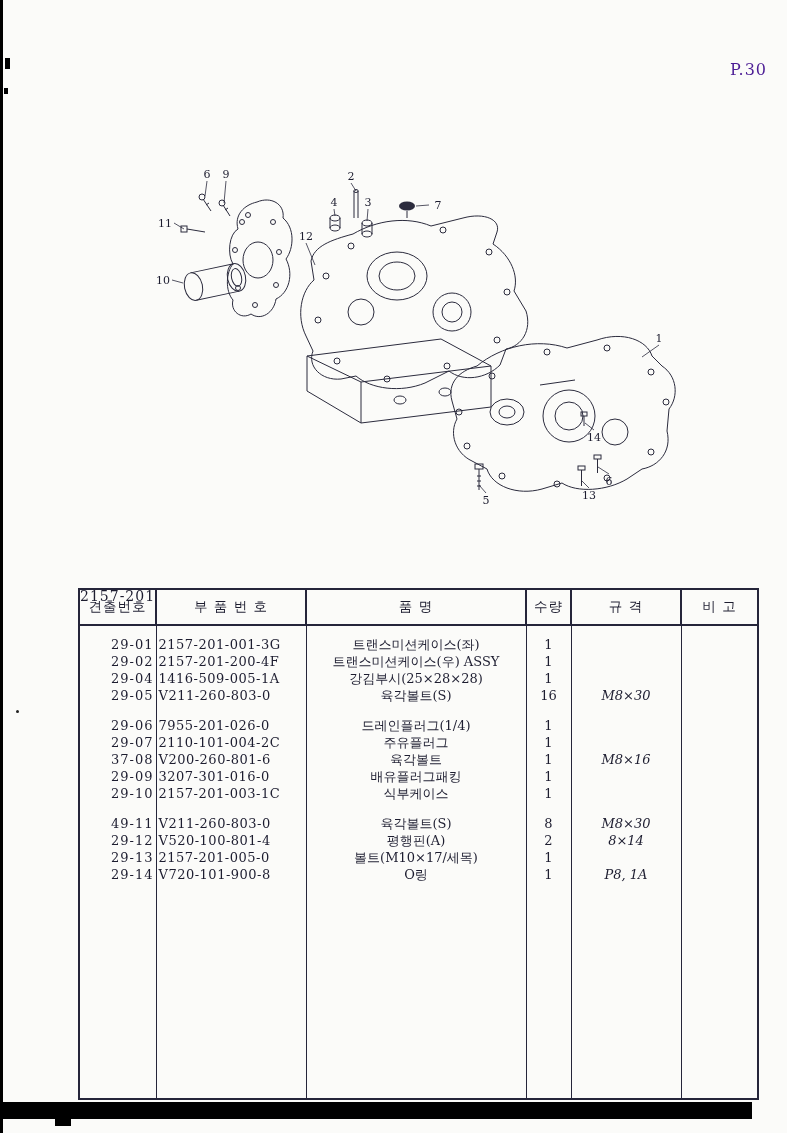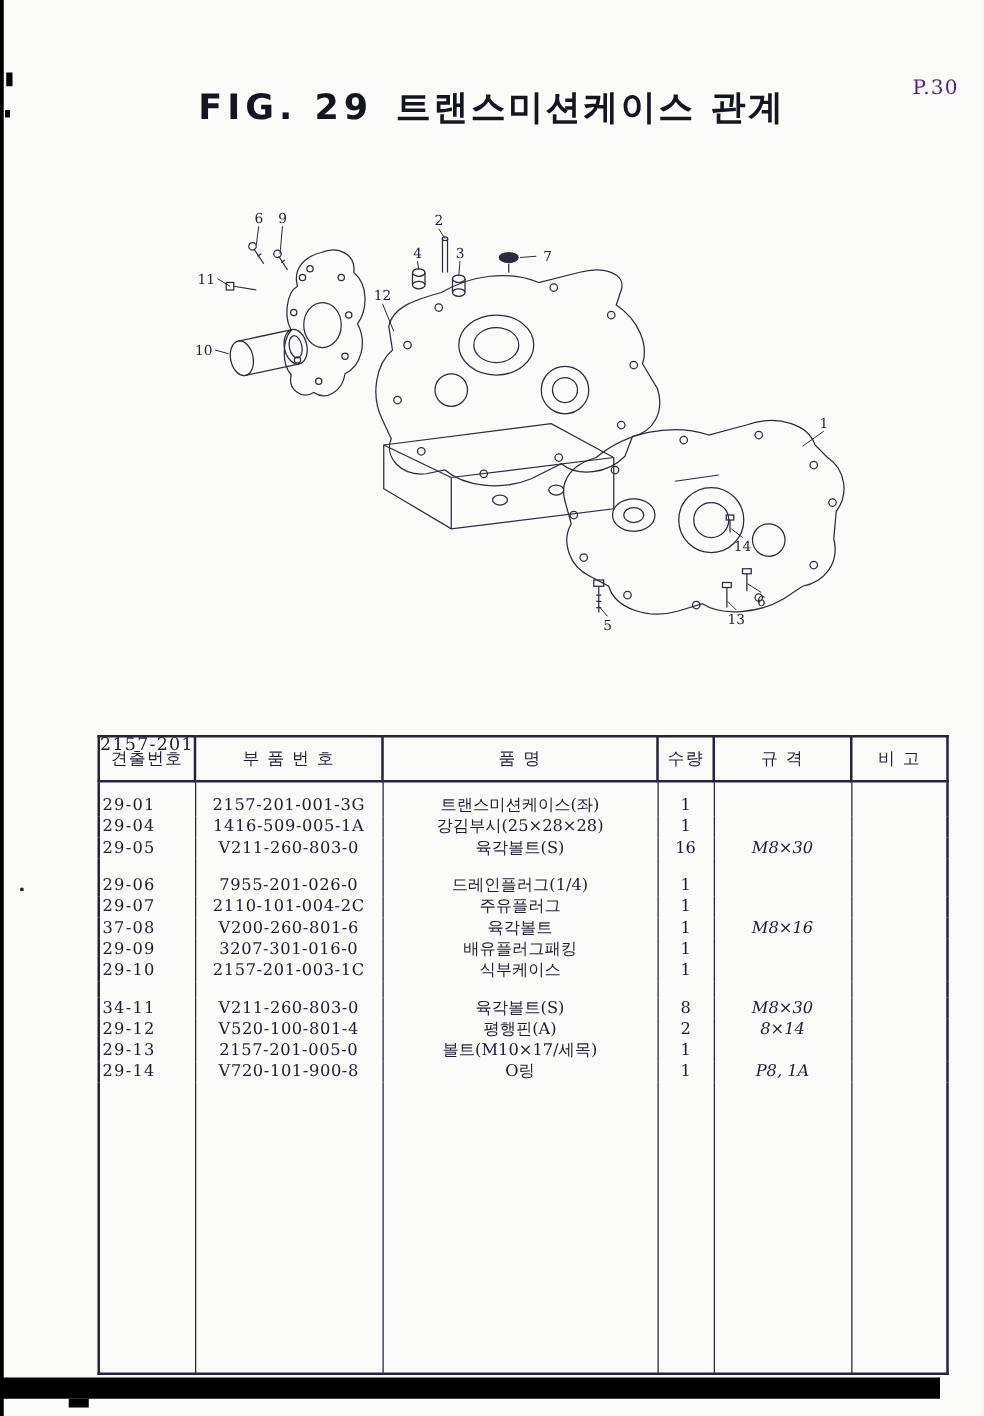--- a/index.html
+++ b/index.html
@@ -27,42 +27,41 @@
   .drawing-number{position:absolute;left:80px;top:588px;font-size:14px;letter-spacing:1px;}
   
   .table-wrap{position:absolute;left:78px;top:588px;width:679px;height:512px;}
   table.parts{border-collapse:collapse;table-layout:fixed;width:679px;height:512px;font-size:13px;color:#1d1d30;}
   table.parts th{border:2px solid #25253a;font-weight:normal;font-size:13.5px;height:34px;text-align:center;letter-spacing:1px;padding:0;}
   table.parts td{border-left:1.6px solid #25253a;border-right:1.6px solid #25253a;padding:0 2px;height:17px;line-height:17px;white-space:nowrap;overflow:hidden;}
   table.parts{border:2px solid #25253a;}
   tr.spacer td{height:13px;line-height:13px;}
   tr.topgap td{height:10px;line-height:10px;}
   tr.filler td{height:auto;}
-  td.col-no{text-align:left;letter-spacing:1px;}
-  td.col-part{text-align:center;letter-spacing:0.5px;}
+  td.col-no{text-align:right;letter-spacing:1px;}
+  td.col-part{text-align:left;letter-spacing:0.5px;}
   td.col-name{text-align:center;padding-left:10px;}
   td.col-qty{text-align:center;}
   td.col-spec{text-align:center;padding-left:10px;font-style:italic;}
   td.col-note{text-align:left;}
   col.c-no{width:77px;} col.c-part{width:150px;} col.c-name{width:220px;}
   col.c-qty{width:45px;} col.c-spec{width:110px;} col.c-note{width:77px;}
 </style>
 </head>
 <body>
 
 <div class="page">
 
   <div class="edge-left"></div>
   <div class="blob1"></div>
   <div class="blob2"></div>
   <div class="dot1"></div>
   <div class="edge-bottom"></div>
   <div class="edge-bottom-nub"></div>
 
-  <h1 class="title"><span class="fig">FIG. 29</span><span>트랜스미션케이스 관계</span></h1>
   <div class="page-num">P.30</div>
 
   <div class="diagram">
     <svg viewBox="0 0 540 355" xmlns="http://www.w3.org/2000/svg">
       <g class="drawing">
 
         <g>
           <circle cx="57" cy="37" r="3"></circle>
             <line x1="58" y1="39" x2="66" y2="51"></line>
             <line x1="61" y1="45" x2="64" y2="43"></line>
@@ -246,20 +245,28 @@
           </tr>
           <tr>
             <td class="col-no">29-01</td>
             <td class="col-part">2157-201-001-3G</td>
             <td class="col-name">트랜스미션케이스(좌)</td>
             <td class="col-qty">1</td>
             <td class="col-spec"></td>
             <td class="col-note"></td>
           </tr>
           <tr>
+            <td class="col-no">29-02</td>
+            <td class="col-part">2157-201-200-4F</td>
+            <td class="col-name">트랜스미션케이스(우) ASSY</td>
+            <td class="col-qty">1</td>
+            <td class="col-spec"></td>
+            <td class="col-note"></td>
+          </tr>
+          <tr>
             <td class="col-no">29-04</td>
             <td class="col-part">1416-509-005-1A</td>
             <td class="col-name">강김부시(25×28×28)</td>
             <td class="col-qty">1</td>
             <td class="col-spec"></td>
             <td class="col-note"></td>
           </tr>
           <tr>
             <td class="col-no">29-05</td>
             <td class="col-part">V211-260-803-0</td>
@@ -318,21 +325,21 @@
           </tr>
           <tr class="spacer">
             <td class="col-no"></td>
             <td class="col-part"></td>
             <td class="col-name"></td>
             <td class="col-qty"></td>
             <td class="col-spec"></td>
             <td class="col-note"></td>
           </tr>
           <tr>
-            <td class="col-no">34-11</td>
+            <td class="col-no">49-11</td>
             <td class="col-part">V211-260-803-0</td>
             <td class="col-name">육각볼트(S)</td>
             <td class="col-qty">8</td>
             <td class="col-spec">M8×30</td>
             <td class="col-note"></td>
           </tr>
           <tr>
             <td class="col-no">29-12</td>
             <td class="col-part">V520-100-801-4</td>
             <td class="col-name">평행핀(A)</td>

